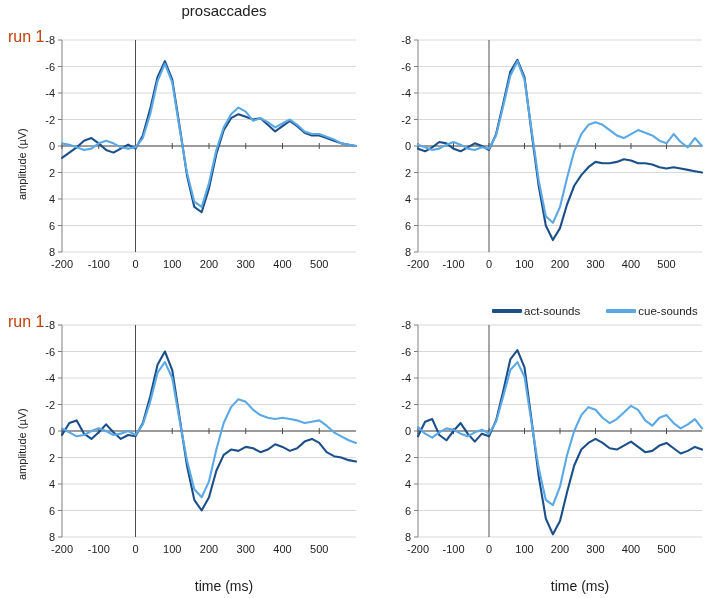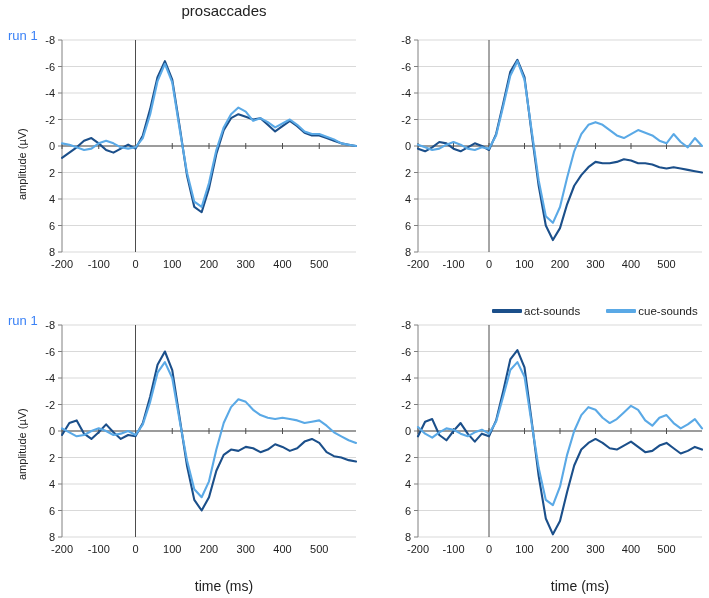--- a/index.html
+++ b/index.html
@@ -14,22 +14,22 @@
   .fig{position:absolute;left:0;top:0;width:709px;height:474px;}
   .col-title{
     position:absolute;
     font-size:15px;
     color:#222;
     text-align:center;
     white-space:nowrap;
   }
   .run-label{
     position:absolute;
-    font-size:13px;
-    color:#3b82f6;
+    font-size:16px;
+    color:#c2410c;
     white-space:nowrap;
   }
   .ylabel{
     position:absolute;
     font-size:11px;
     color:#222;
     transform:rotate(-90deg);
     transform-origin:left top;
     white-space:nowrap;
   }

